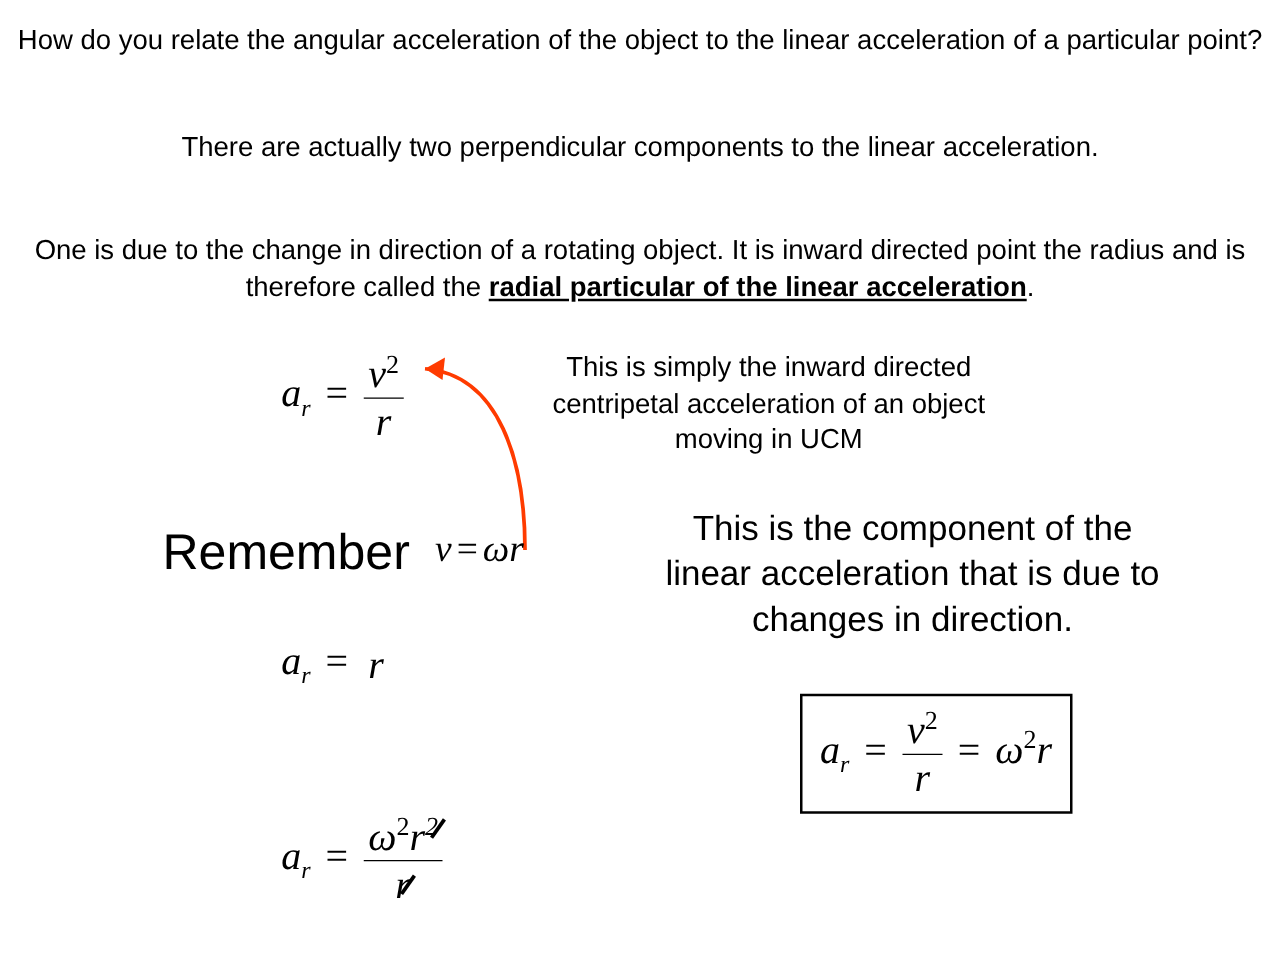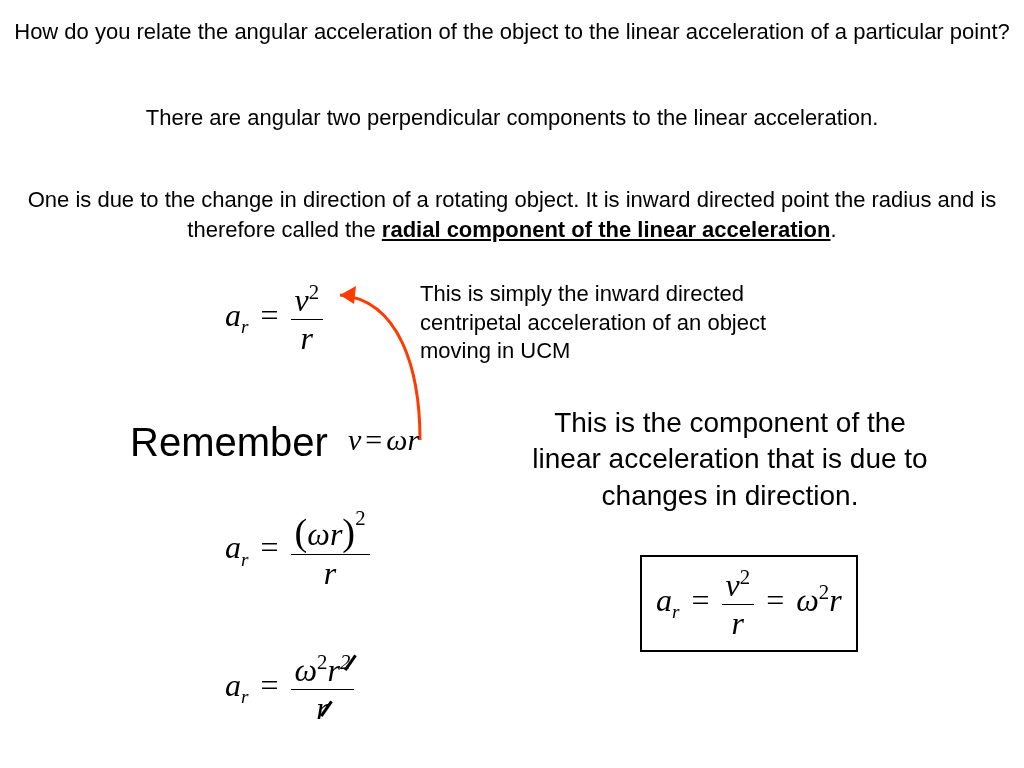--- a/index.html
+++ b/index.html
@@ -52,20 +52,21 @@
     .frac .num { display: block; border-bottom: 1.5px solid #000; padding: 0 4px; }
     .frac .den { display: block; padding: 0 4px; }
     .sub { font-size: 0.6em; vertical-align: sub; font-style: italic; }
     .sup { font-size: 0.65em; vertical-align: super; font-style: normal; }
     
     .note1 {
       position: absolute;
       top: 280px;
       left: 420px;
       width: 390px;
+      text-align: center;
       font-size: 22px;
       line-height: 1.3;
     }
     
     .remember {
       position: absolute;
       top: 420px;
       left: 130px;
       font-size: 40px;
     }
@@ -141,23 +142,23 @@
       pointer-events: none;
     }
     .omega { font-style: italic; }
     .paren { font-style: normal; font-size: 1.2em; }
     .eqsign { font-style: normal; padding: 0 4px; }
   </style>
 </head>
 <body>
 
 <div class="title1">How do you relate the angular acceleration of the object to the linear acceleration of a particular point?</div>
-<div class="line2">There are angular two perpendicular components to the linear acceleration.</div>
+<div class="line2">There are actually two perpendicular components to the linear acceleration.</div>
 <div class="line3">
-  <span>One is due to the change in direction of a rotating object.  It is inward directed point the radius and is therefore called the </span><span class="underline-bold">radial component of the linear acceleration</span><span>.</span>
+  <span>One is due to the change in direction of a rotating object.  It is inward directed point the radius and is therefore called the </span><span class="underline-bold">radial particular of the linear acceleration</span><span>.</span>
 </div>
 
 <div class="eq1">
   <span>a</span><span class="sub">r</span>
   <span class="eqsign">=</span>
   <span class="frac">
     <span class="num"><span>v</span><span class="sup">2</span></span>
     <span class="den">r</span>
   </span>
 </div>
@@ -173,21 +174,20 @@
 <div class="eq-v">
   <span>v</span><span class="eqsign">=</span><span class="omega">ω</span><span>r</span>
 </div>
 
 <div class="note2">This is the component of the linear acceleration that is due to changes in direction.</div>
 
 <div class="eq2">
   <span>a</span><span class="sub">r</span>
   <span class="eqsign">=</span>
   <span class="frac">
-    <span class="num"><span class="paren">(</span><span class="omega">ω</span><span>r</span><span class="paren">)</span><span class="sup" style="position:relative; top:-8px;">2</span></span>
     <span class="den">r</span>
   </span>
 </div>
 
 <div class="eq3">
   <span>a</span><span class="sub">r</span>
   <span class="eqsign">=</span>
   <span class="frac">
     <span class="num">
       <span class="omega">ω</span><span class="sup">2</span><span>r</span><span class="sup strike-r" style="font-style:italic;">2</span>

